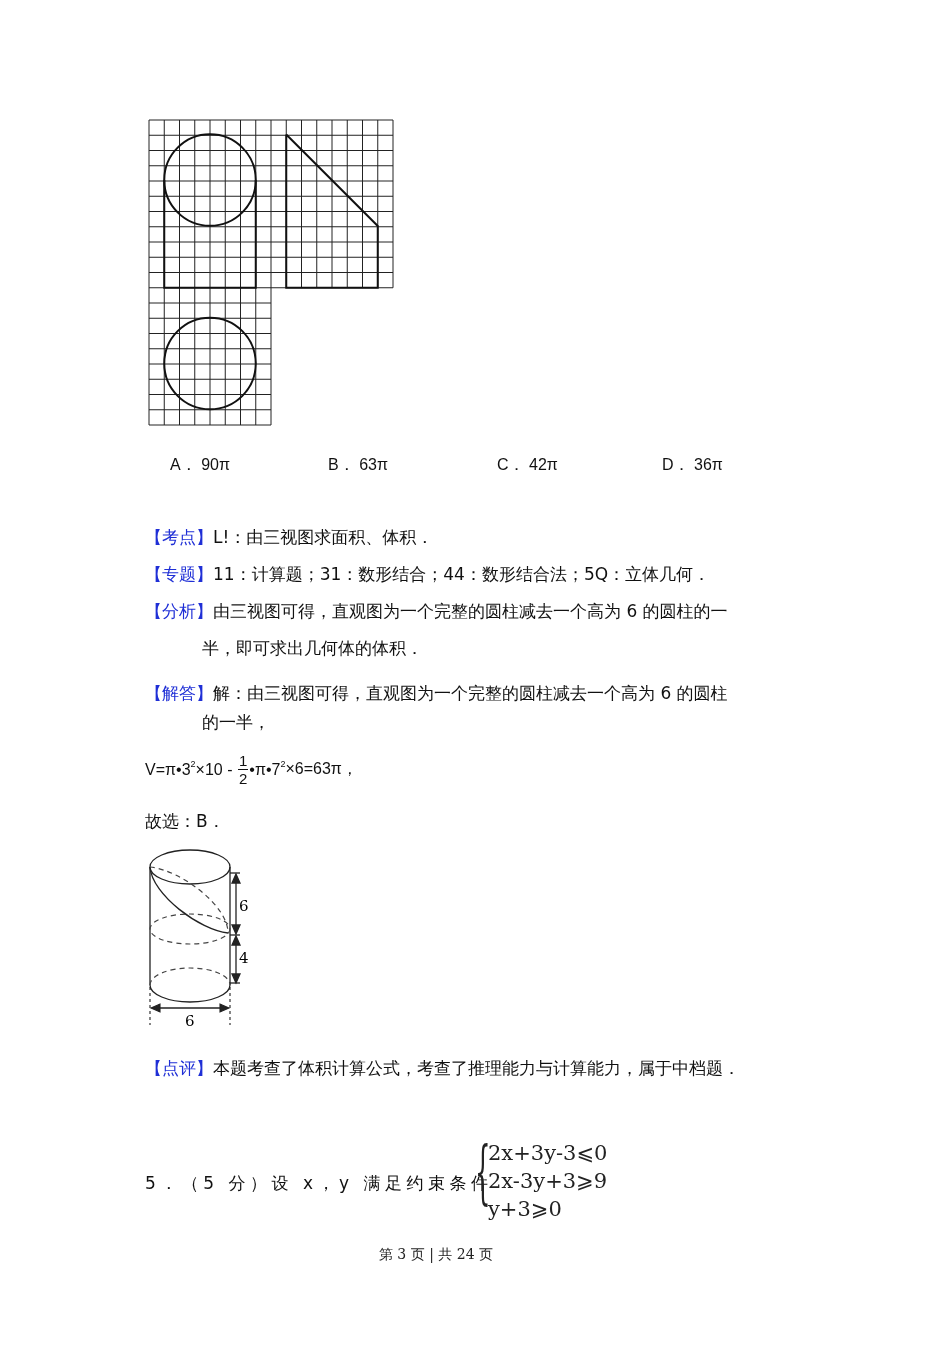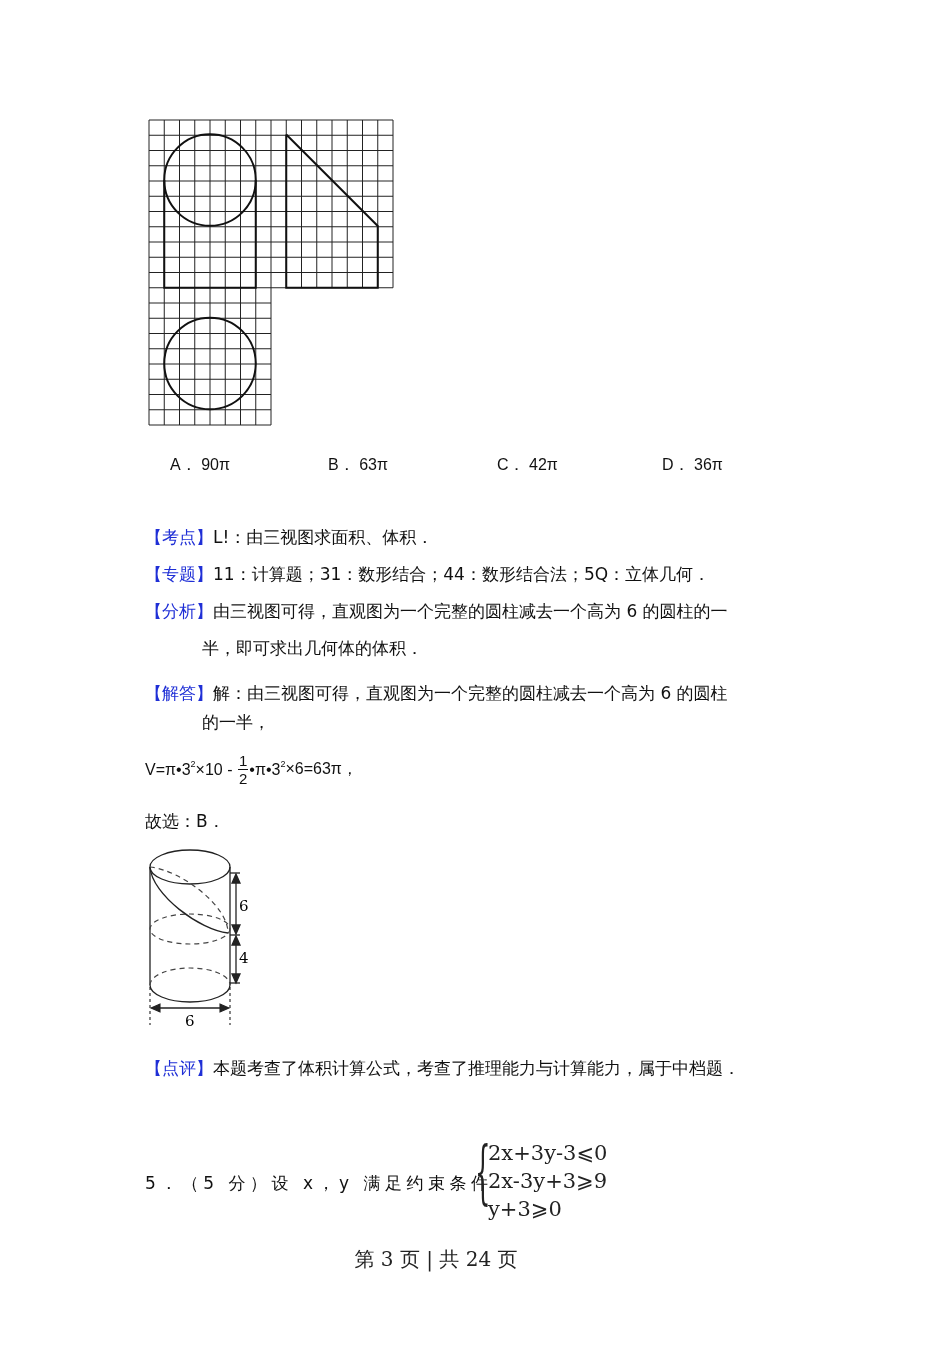--- a/index.html
+++ b/index.html
@@ -16,21 +16,21 @@
   .frac { display: inline-block; vertical-align: middle; text-align: center; font-size: 15px; line-height: 17px; margin: 0 1px; }
   .frac .num { display: block; border-bottom: 1px solid #111; padding: 0 1px; }
   .frac .den { display: block; }
   sup { font-size: 9px; vertical-align: 7px; }
   .cyl-fig { position: absolute; left: 140px; top: 845px; }
   .q5 { position: absolute; left: 145px; top: 1135px; width: 665px; height: 85px; font-size: 17px; }
   .q5-left { position: absolute; left: 0; top: 30px; letter-spacing: 4.5px; white-space: nowrap; margin-top: 7px; }
   .q5-brace { position: absolute; left: 330px; top: 2px; font-size: 70px; line-height: 70px; transform: scaleX(0.35); transform-origin: left top; font-family: "DejaVu Serif", serif; color: #222; }
   .q5-sys { position: absolute; left: 343px; top: 4px; font-family: "DejaVu Serif", "Liberation Serif", serif; font-size: 21px; line-height: 28px; color: #222; }
   .q5-right { position: absolute; left: 455px; top: 30px; letter-spacing: 3.5px; white-space: nowrap; }
-  .footer { position: absolute; top: 1246px; left: 0; width: 872px; text-align: center; font-size: 20px; color: #222; font-family: "DejaVu Serif", "Liberation Serif", serif; }
+  .footer { position: absolute; top: 1246px; left: 0; width: 872px; text-align: center; font-size: 14px; color: #222; font-family: "DejaVu Serif", "Liberation Serif", serif; }
 </style>
 </head>
 <body>
 
 <svg class="grid-fig" width="260" height="320" viewBox="0 0 260 320">
   <g id="grid-lines" stroke="#222" stroke-width="1" fill="none">
       <line x1="9" y1="10" x2="9" y2="315"></line>
       <line x1="24.25" y1="10" x2="24.25" y2="315"></line>
       <line x1="39.5" y1="10" x2="39.5" y2="315"></line>
       <line x1="54.75" y1="10" x2="54.75" y2="315"></line>
@@ -112,21 +112,21 @@
   <span class="tag">【分析】</span><span>由三视图可得，直观图为一个完整的圆柱减去一个高为 6 的圆柱的一</span>
 </div>
 <div class="line indent" style="top:637px">半，即可求出几何体的体积．</div>
 
 <div class="line" style="top:682px">
   <span class="tag">【解答】</span><span>解：由三视图可得，直观图为一个完整的圆柱减去一个高为 6 的圆柱</span>
 </div>
 <div class="line indent" style="top:711px">的一半，</div>
 
 <div class="formula">
-  <span>V=π•3</span><sup>2</sup><span>×10 - </span><span class="frac"><span class="num">1</span><span class="den">2</span></span><span>•π•3</span><sup>2</sup><span>×6=63π，</span>
+  <span>V=π•3</span><sup>2</sup><span>×10 - </span><span class="frac"><span class="num">1</span><span class="den">2</span></span><span>•π•7</span><sup>2</sup><span>×6=63π，</span>
 </div>
 
 <div class="line" style="top:810px">故选：B．</div>
 
 <svg class="cyl-fig" width="120" height="185" viewBox="0 0 120 185" font-family="DejaVu Serif, serif" font-size="15">
 
   <ellipse cx="50" cy="22" rx="40" ry="17" stroke="#222" stroke-width="1.3" fill="none"></ellipse>
 
   <line x1="10" y1="22" x2="10" y2="140" stroke="#222" stroke-width="1.3"></line>
   <line x1="90" y1="22" x2="90" y2="140" stroke="#222" stroke-width="1.3"></line>

